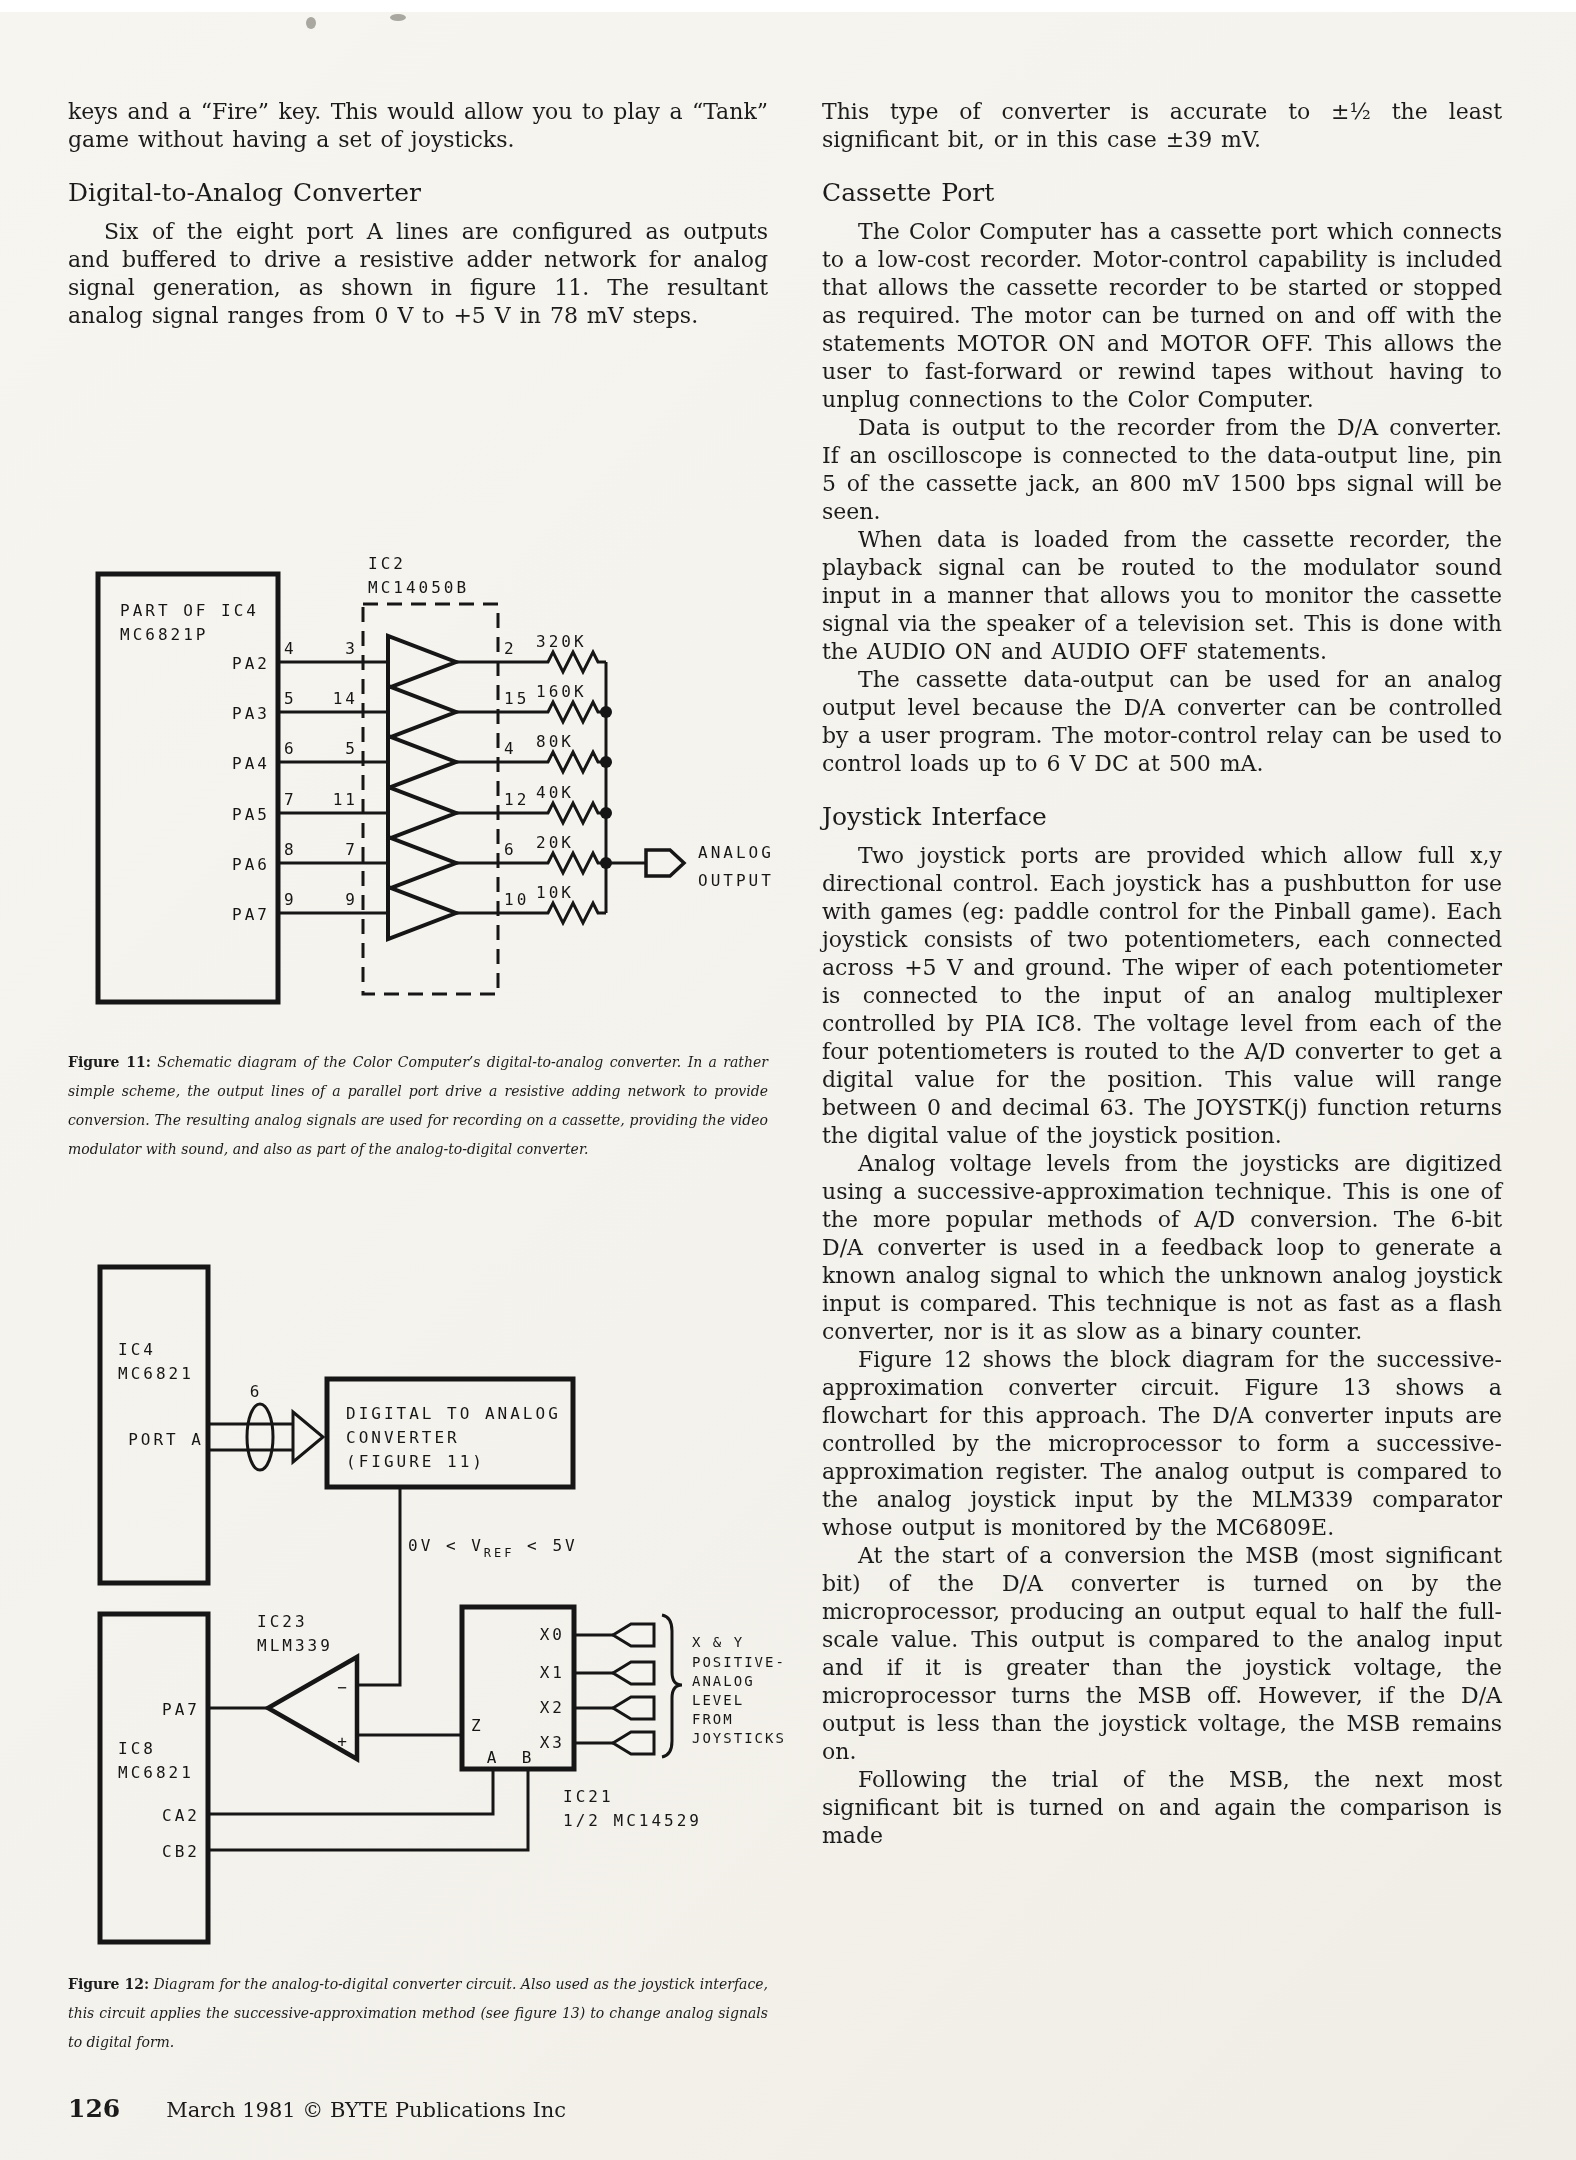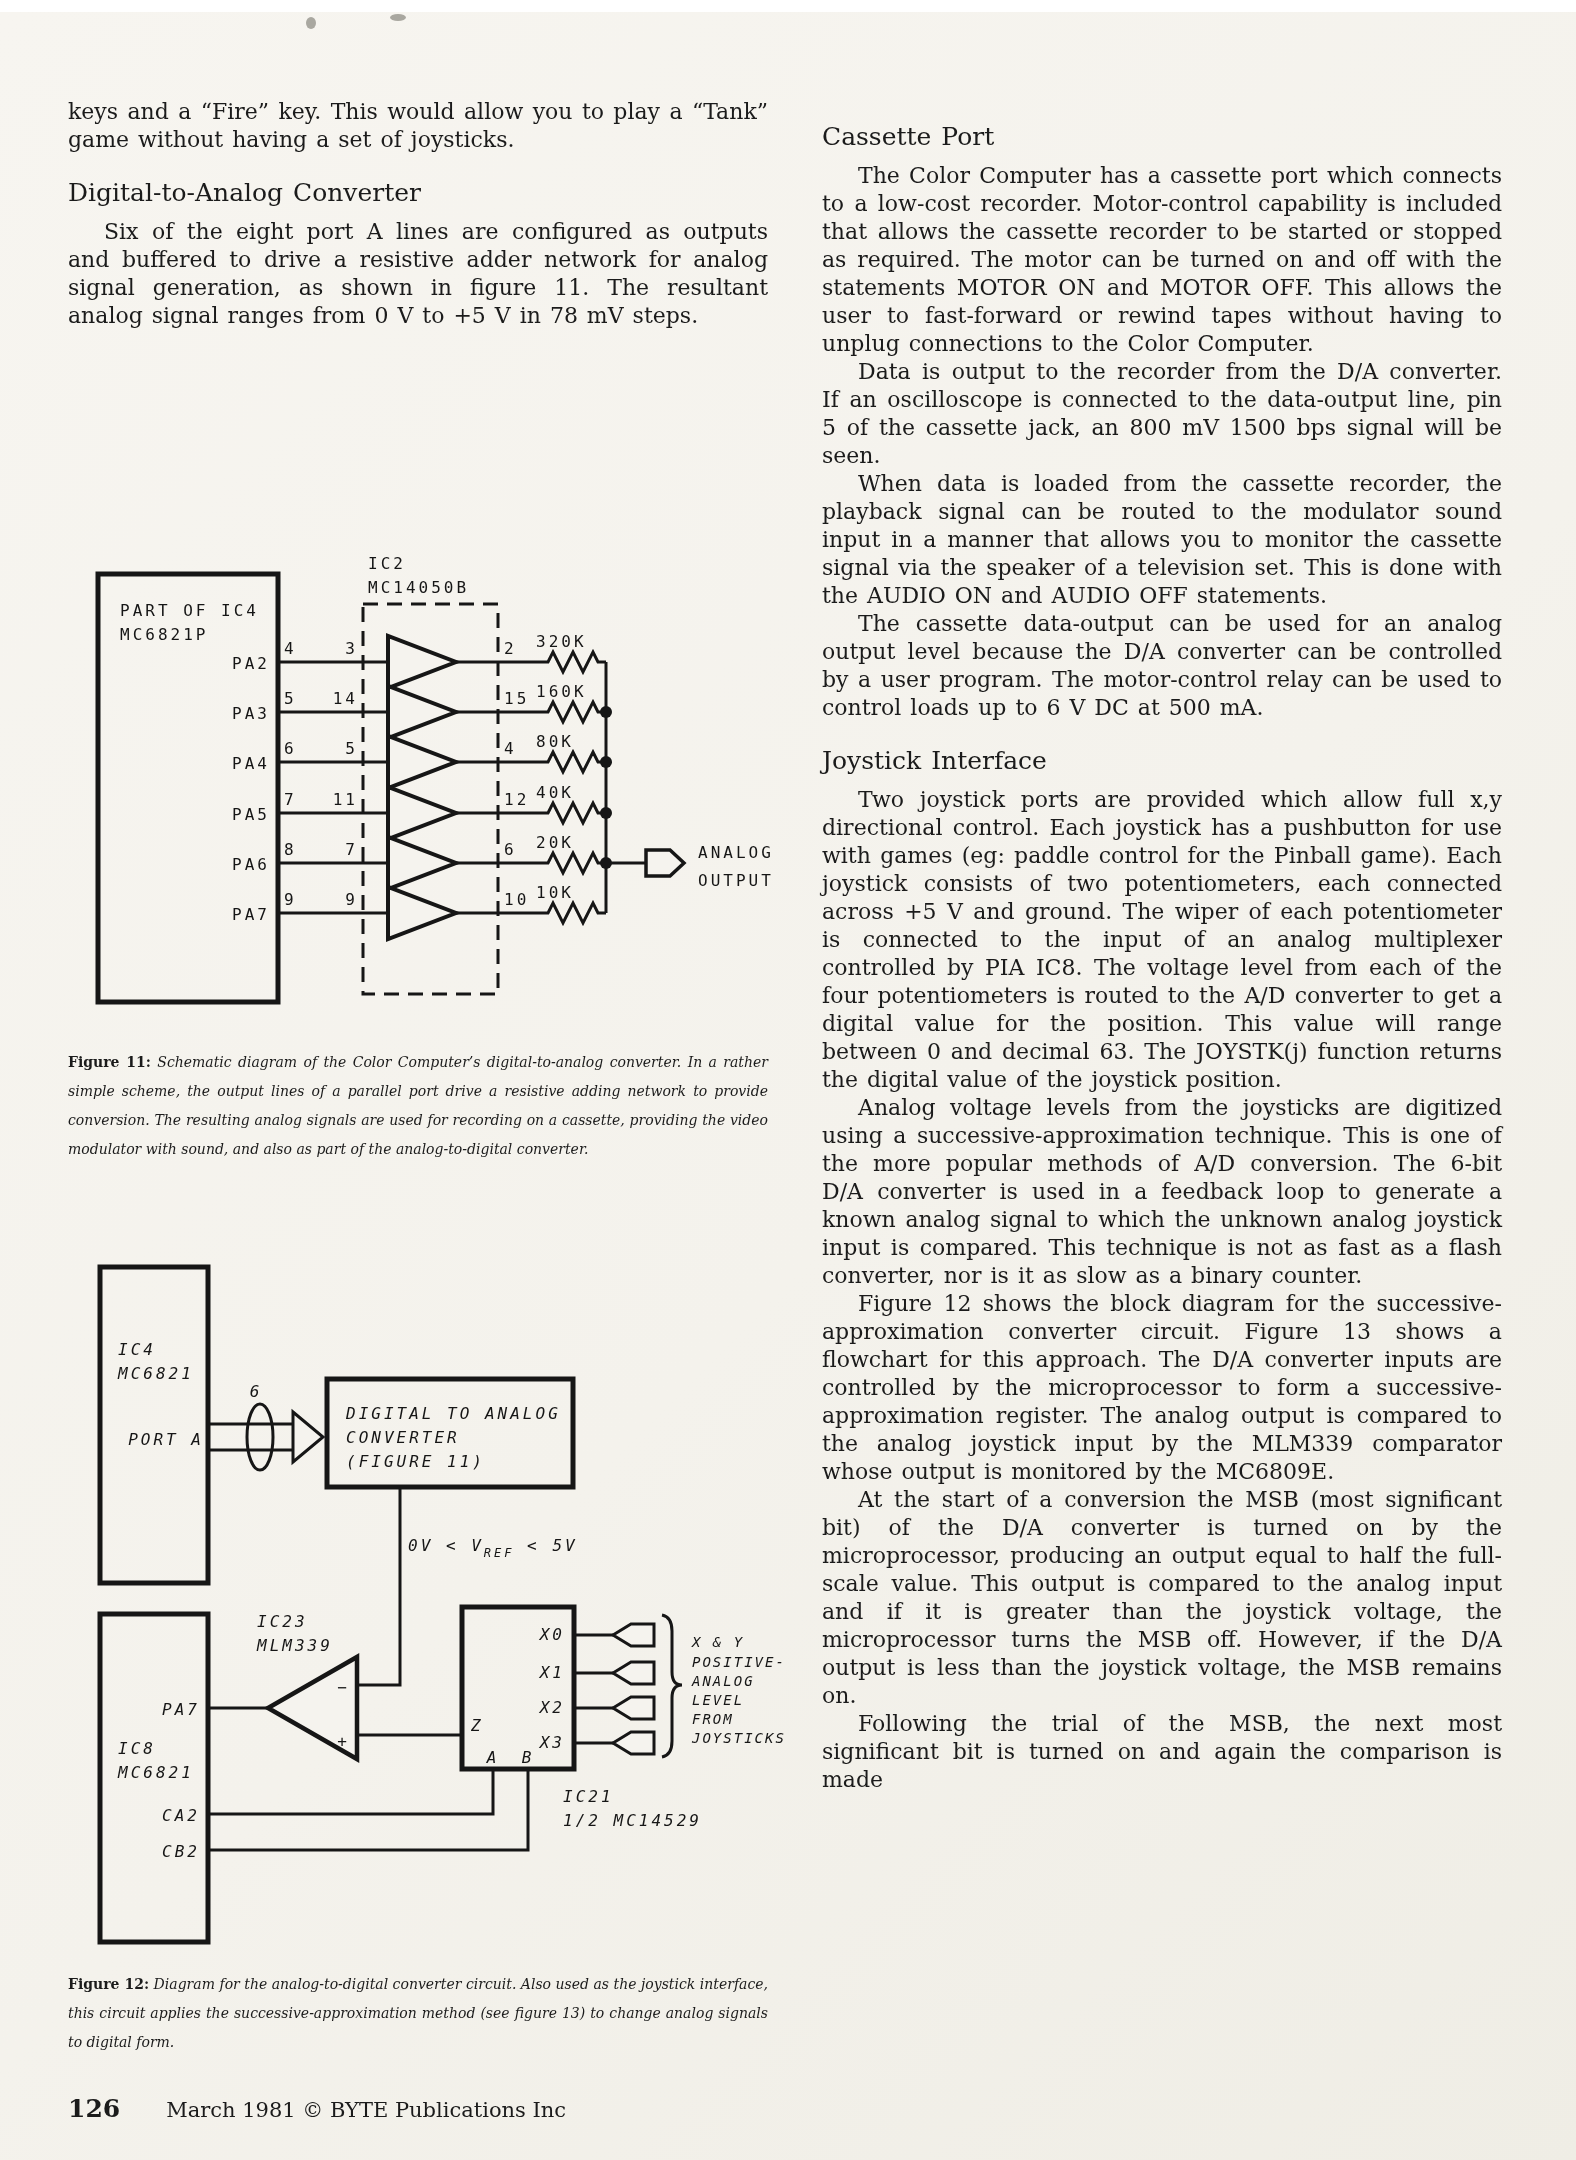--- a/index.html
+++ b/index.html
@@ -134,21 +134,21 @@
       <text x="630" y="326">ANALOG</text>
       <text x="630" y="354">OUTPUT</text>
     </svg>
   </div>
 
   <p class="caption" style="top:1036px;">
     <span class="cap-label">Figure 11:</span>
     <span>Schematic diagram of the Color Computer’s digital-to-analog converter. In a rather simple scheme, the output lines of a parallel port drive a resistive adding network to provide conversion. The resulting analog signals are used for recording on a cassette, providing the video modulator with sound, and also as part of the analog-to-digital converter.</span>
   </p>
 
-  <div class="figure-wrap" style="top:1245px;width:730px;height:700px;font-style:italic;">
+  <div class="figure-wrap" style="top:1245px;width:730px;height:700px;">
     <svg width="730" height="700" viewBox="0 0 730 700">
 
       <rect class="thick" x="32" y="10" width="108" height="316"></rect>
       <text x="50" y="98">IC4</text>
       <text x="50" y="122">MC6821</text>
       <text x="136" y="188" text-anchor="end">PORT A</text>
 
       <g>
         <path class="wire" d="M140,167 H225 M140,193 H225"></path>
         <polygon points="225,155 255,180 225,205" fill="#f5f3ee" stroke="#161616" stroke-width="3"></polygon>
@@ -228,20 +228,21 @@
   <p class="caption" style="top:1958px;">
     <span class="cap-label">Figure 12:</span>
     <span>Diagram for the analog-to-digital converter circuit. Also used as the joystick interface, this circuit applies the successive-approximation method (see figure 13) to change analog signals to digital form.</span>
   </p>
 
   <div class="footer">
     <span class="page-num">126</span><span class="credit">March 1981 © BYTE Publications Inc</span>
   </div>
 
   <div class="col col-right">
+    <p>This type of converter is accurate to ±½ the least significant bit, or in this case ±39 mV.</p>
     <h2 class="sect">Cassette Port</h2>
     <p class="ind">The Color Computer has a cassette port which connects to a low-cost recorder. Motor-control capability is included that allows the cassette recorder to be started or stopped as required. The motor can be turned on and off with the statements MOTOR ON and MOTOR OFF. This allows the user to fast-forward or rewind tapes without having to unplug connections to the Color Computer.</p>
     <p class="ind">Data is output to the recorder from the D/A converter. If an oscilloscope is connected to the data-output line, pin 5 of the cassette jack, an 800 mV 1500 bps signal will be seen.</p>
     <p class="ind">When data is loaded from the cassette recorder, the playback signal can be routed to the modulator sound input in a manner that allows you to monitor the cassette signal via the speaker of a television set. This is done with the AUDIO ON and AUDIO OFF statements.</p>
     <p class="ind">The cassette data-output can be used for an analog output level because the D/A converter can be controlled by a user program. The motor-control relay can be used to control loads up to 6 V DC at 500 mA.</p>
     <h2 class="sect">Joystick Interface</h2>
     <p class="ind">Two joystick ports are provided which allow full x,y directional control. Each joystick has a pushbutton for use with games (eg: paddle control for the Pinball game). Each joystick consists of two potentiometers, each connected across +5 V and ground. The wiper of each potentiometer is connected to the input of an analog multiplexer controlled by PIA IC8. The voltage level from each of the four potentiometers is routed to the A/D converter to get a digital value for the position. This value will range between 0 and decimal 63. The JOYSTK(j) function returns the digital value of the joystick position.</p>
     <p class="ind">Analog voltage levels from the joysticks are digitized using a successive-approximation technique. This is one of the more popular methods of A/D conversion. The 6-bit D/A converter is used in a feedback loop to generate a known analog signal to which the unknown analog joystick input is compared. This technique is not as fast as a flash converter, nor is it as slow as a binary counter.</p>
     <p class="ind">Figure 12 shows the block diagram for the successive-approximation converter circuit. Figure 13 shows a flowchart for this approach. The D/A converter inputs are controlled by the microprocessor to form a successive-approximation register. The analog output is compared to the analog joystick input by the MLM339 comparator whose output is monitored by the MC6809E.</p>
     <p class="ind">At the start of a conversion the MSB (most significant bit) of the D/A converter is turned on by the microprocessor, producing an output equal to half the full-scale value. This output is compared to the analog input and if it is greater than the joystick voltage, the microprocessor turns the MSB off. However, if the D/A output is less than the joystick voltage, the MSB remains on.</p>

